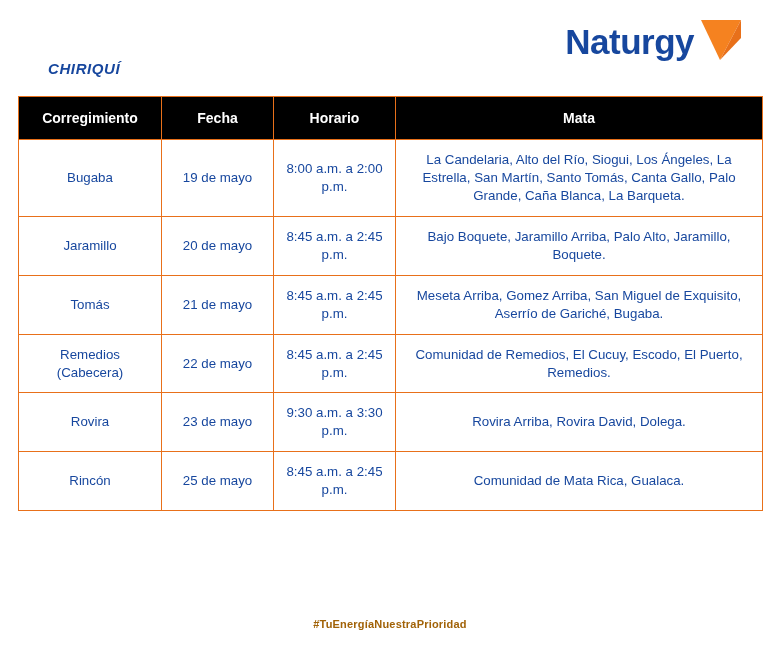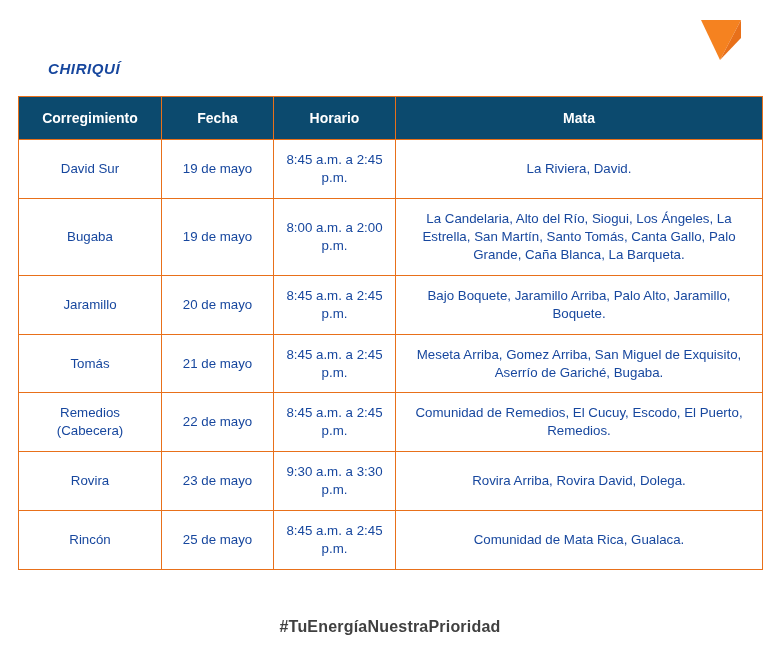--- a/index.html
+++ b/index.html
@@ -58,21 +58,21 @@
     left: 18px;
     top: 96px;
     width: 744px;
   }
   table.outage {
     width: 744px;
     border-collapse: collapse;
     table-layout: fixed;
   }
   table.outage thead th {
-    background: #0c4a6e;
+    background: #000000;
     color: #ffffff;
     font-size: 14px;
     font-weight: bold;
     padding: 13px 4px;
     text-align: center;
     border: 1px solid #e8701a;
   }
   table.outage tbody td {
     border: 1px solid #e8701a;
     color: #17479e;
@@ -87,35 +87,36 @@
   .col-horario { width: 122px; }
   .col-zonas { width: 367px; }
 
   
   .footer {
     position: absolute;
     left: 0;
     right: 0;
     top: 618px;
     text-align: center;
-    font-size: 16px;
+    font-size: 11px;
     font-weight: bold;
-    color: #404040;
+    color: #a16207;
     letter-spacing: 0.2px;
   }
 </style>
 </head>
 <body>
 
 <div class="page">
 
   <div class="header">
     <div class="region-title">CHIRIQUÍ</div>
 
     <div class="logo">
+      <span class="logo-text">Naturgy</span>
       <span class="logo-mark">
         <svg width="46" height="44" viewBox="0 0 46 44" aria-hidden="true">
           <path d="M3 2 L43 2 L22 42 Z" fill="#f58220"></path>
           <path d="M22 42 L43 2 L43 20 Z" fill="#e8701a"></path>
         </svg>
       </span>
     </div>
   </div>
 
   <div class="table-wrap">
@@ -128,26 +129,20 @@
       </colgroup>
       <thead>
         <tr>
           <th>Corregimiento</th>
           <th>Fecha</th>
           <th>Horario</th>
           <th>Mata</th>
         </tr>
       </thead>
       <tbody>
-        <tr>
-          <td>David Sur</td>
-          <td>19 de mayo</td>
-          <td>8:45 a.m. a 2:45 p.m.</td>
-          <td>La Riviera, David.</td>
-        </tr>
         <tr>
           <td>Bugaba</td>
           <td>19 de mayo</td>
           <td>8:00 a.m. a 2:00 p.m.</td>
           <td>La Candelaria, Alto del Río, Siogui, Los Ángeles, La Estrella, San Martín, Santo Tomás, Canta Gallo, Palo Grande, Caña Blanca, La Barqueta.</td>
         </tr>
         <tr>
           <td>Jaramillo</td>
           <td>20 de mayo</td>
           <td>8:45 a.m. a 2:45 p.m.</td>

